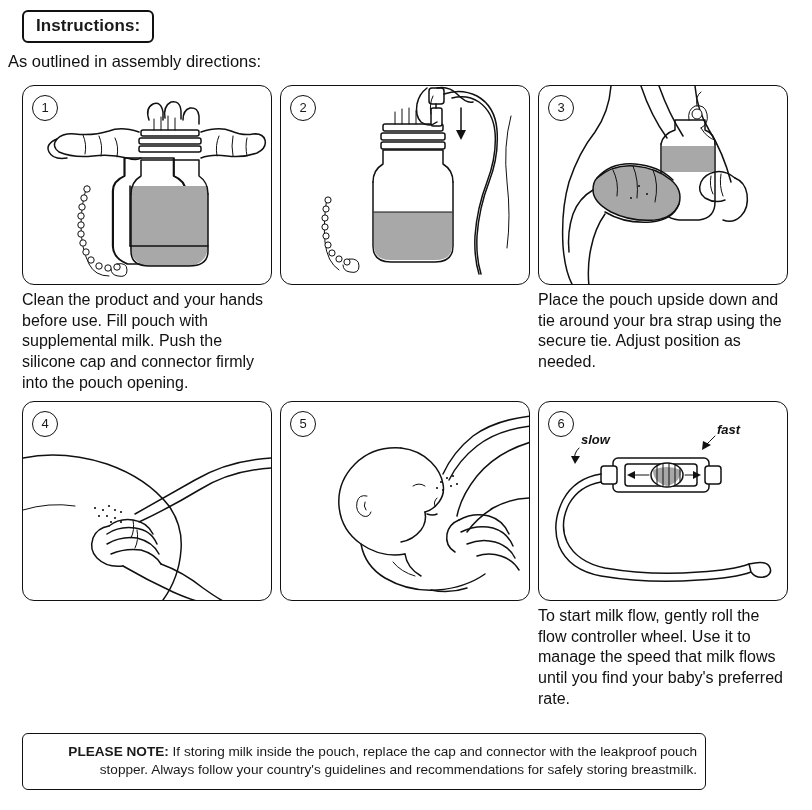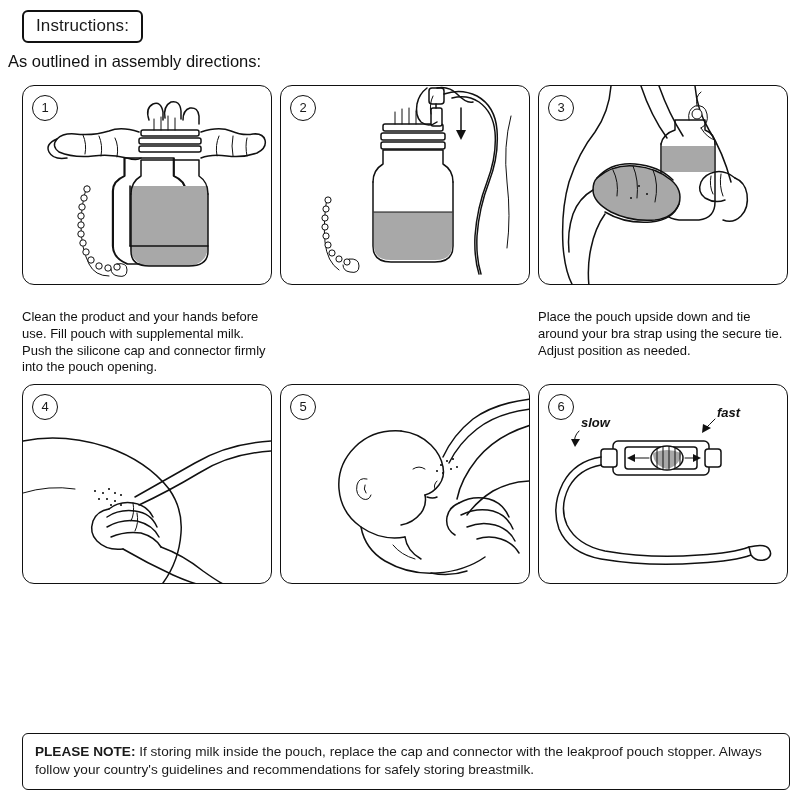--- a/index.html
+++ b/index.html
@@ -26,21 +26,21 @@
     position: absolute;
     left: 22px;
     top: 10px;
     border: 2px solid #111;
     border-radius: 6px;
     padding: 4px 12px 5px 12px;
     background: #fff;
   }
   .header-box .title {
     font-size: 17px;
-    font-weight: normal;
+    font-weight: bold;
     letter-spacing: 0.1px;
   }
   .subtitle {
     position: absolute;
     left: 8px;
     top: 52px;
     font-size: 16.5px;
     color: #111;
   }
   
@@ -76,39 +76,40 @@
     border: 1.5px solid #111;
     border-radius: 50%;
     background: #fff;
     font-size: 13px;
     line-height: 23px;
     text-align: center;
     font-family: "Liberation Sans", sans-serif;
     z-index: 5;
   }
   .caption {
-    margin-top: 24px;
-    font-size: 13px;
+    margin-top: 5px;
+    font-size: 16px;
     line-height: 1.29;
     color: #111;
     width: 246px;
   }
   
   .note {
     position: absolute;
     left: 22px;
     top: 733px;
-    width: 768px;
+    width: 684px;
     box-sizing: border-box;
     border: 1.5px solid #111;
     border-radius: 6px;
-    padding: 9px 24px 10px 12px;
+    padding: 9px 8px 10px 12px;
     font-size: 13.6px;
     line-height: 1.33;
     background: #fff;
+    text-align: right;
   }
   .note b { font-weight: bold; }
 
   
   svg { display: block; }
   .ln { fill: none; stroke: #111; stroke-width: 1.5; stroke-linecap: round; stroke-linejoin: round; }
   .ln-t { fill: none; stroke: #111; stroke-width: 1; stroke-linecap: round; stroke-linejoin: round; }
   .fillgray { fill: #a8a8a8; stroke: #111; stroke-width: 1.5; }
   .gray { fill: #a8a8a8; }
   .wh { fill: #ffffff; stroke: #111; stroke-width: 1.5; }
@@ -390,20 +391,21 @@
           <path d="M36 62 L32 54 L41 54 Z" fill="#111"></path>
           <path class="ln-t" d="M176 34 Q170 40 166 44"></path>
           <path d="M163 48 L164 39 L172 43 Z" fill="#111"></path>
 
           <path class="ln" d="M62 72 Q36 76 24 98 Q12 122 20 144 Q30 168 62 174 Q110 182 160 178 Q196 176 212 170"></path>
           <path class="ln" d="M62 80 Q40 84 30 102 Q20 122 28 140 Q38 160 66 166 Q112 174 160 170 Q194 168 210 162"></path>
 
           <path class="wh" d="M210 162 Q226 158 230 164 Q234 170 228 174 Q218 178 212 170 Z"></path>
         </svg>
       </div>
+      <div class="caption">To start milk flow, gently roll the flow controller wheel. Use it to manage the speed that milk flows until you find your baby's preferred rate.</div>
     </div>
 
   </div>
 
   <div class="note">
     <b>PLEASE NOTE:</b><span> If storing milk inside the pouch, replace the cap and connector with the leakproof pouch stopper. Always follow your country's guidelines and recommendations for safely storing breastmilk.</span>
   </div>
 
 </div>
 

